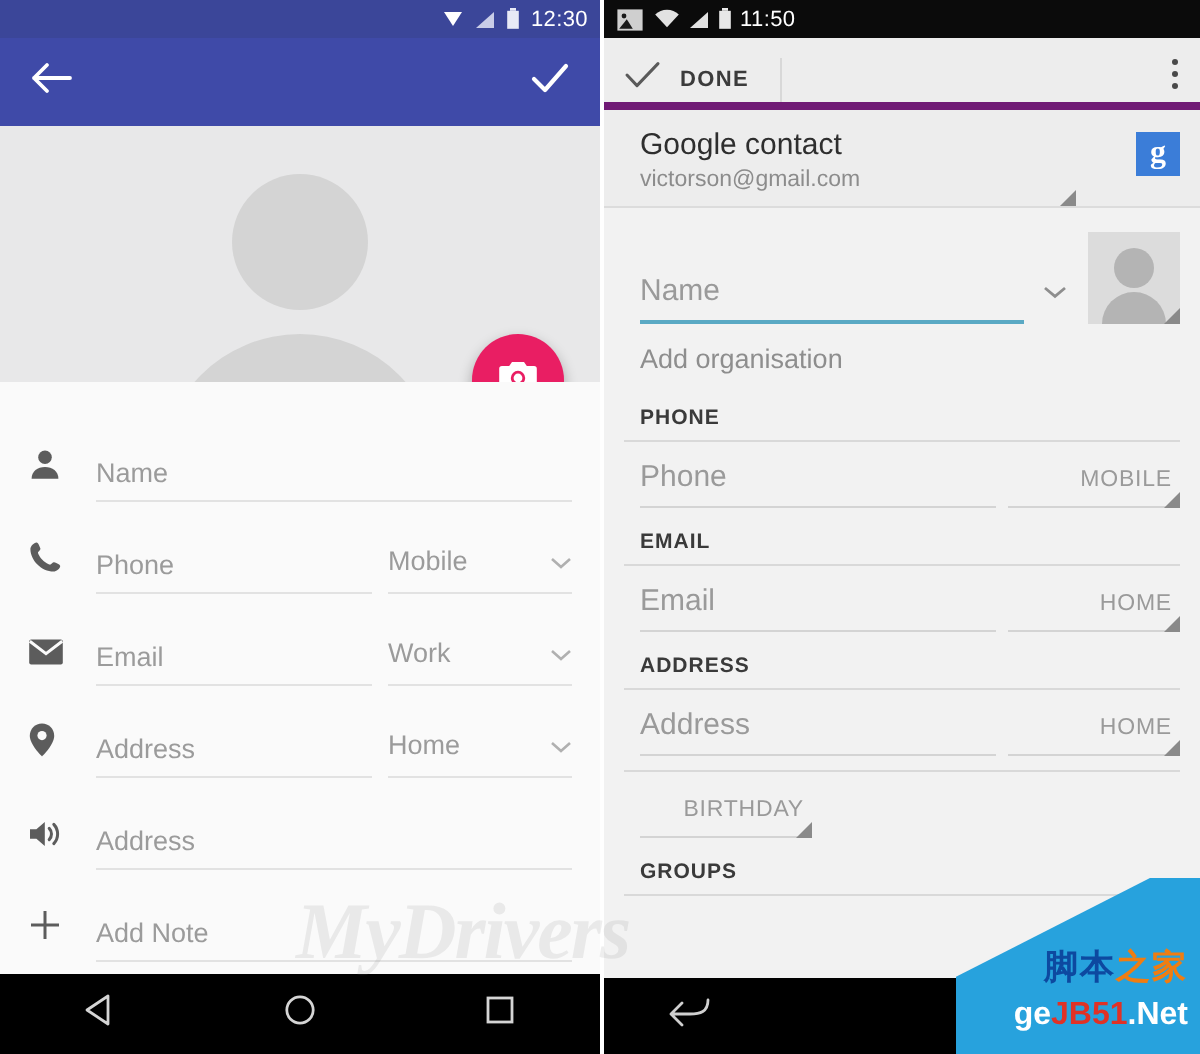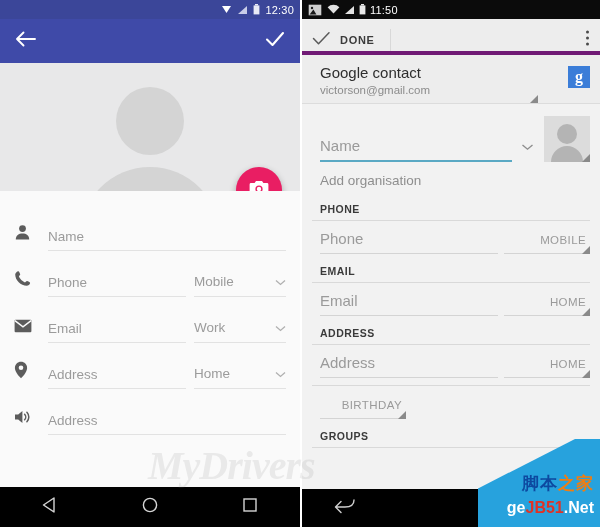--- a/index.html
+++ b/index.html
@@ -295,20 +295,30 @@
             <path d="M1 5.6 h3.2 L8.4 2 v12 L4.2 10.4 H1 z" fill="#5c5c5c"></path>
             <path d="M10.6 5.2 a4 4 0 0 1 0 5.6" stroke="#5c5c5c" stroke-width="1.5" fill="none" stroke-linecap="round"></path>
             <path d="M12.9 3.2 a7 7 0 0 1 0 9.6" stroke="#5c5c5c" stroke-width="1.5" fill="none" stroke-linecap="round"></path>
           </svg>
         </span>
         <div class="fmain nolabel">
           <span class="fplace">Address</span>
         </div>
       </div>
 
+      <div class="frow">
+        <span class="ficon">
+          <svg width="17" height="17" viewBox="0 0 17 17">
+            <path d="M8.5 1.5 v14 M1.5 8.5 h14" stroke="#5c5c5c" stroke-width="1.5"></path>
+          </svg>
+        </span>
+        <div class="fmain nolabel">
+          <span class="fplace">Add Note</span>
+        </div>
+      </div>
 
     </div>
 
     <div class="navbar">
       <span>
         <svg width="18" height="18" viewBox="0 0 18 18">
             <polygon points="13,2 13,16 2.5,9" fill="none" stroke="#d5d5d5" stroke-width="1.4" stroke-linejoin="round"></polygon>
           </svg>
       </span>
       <span>

